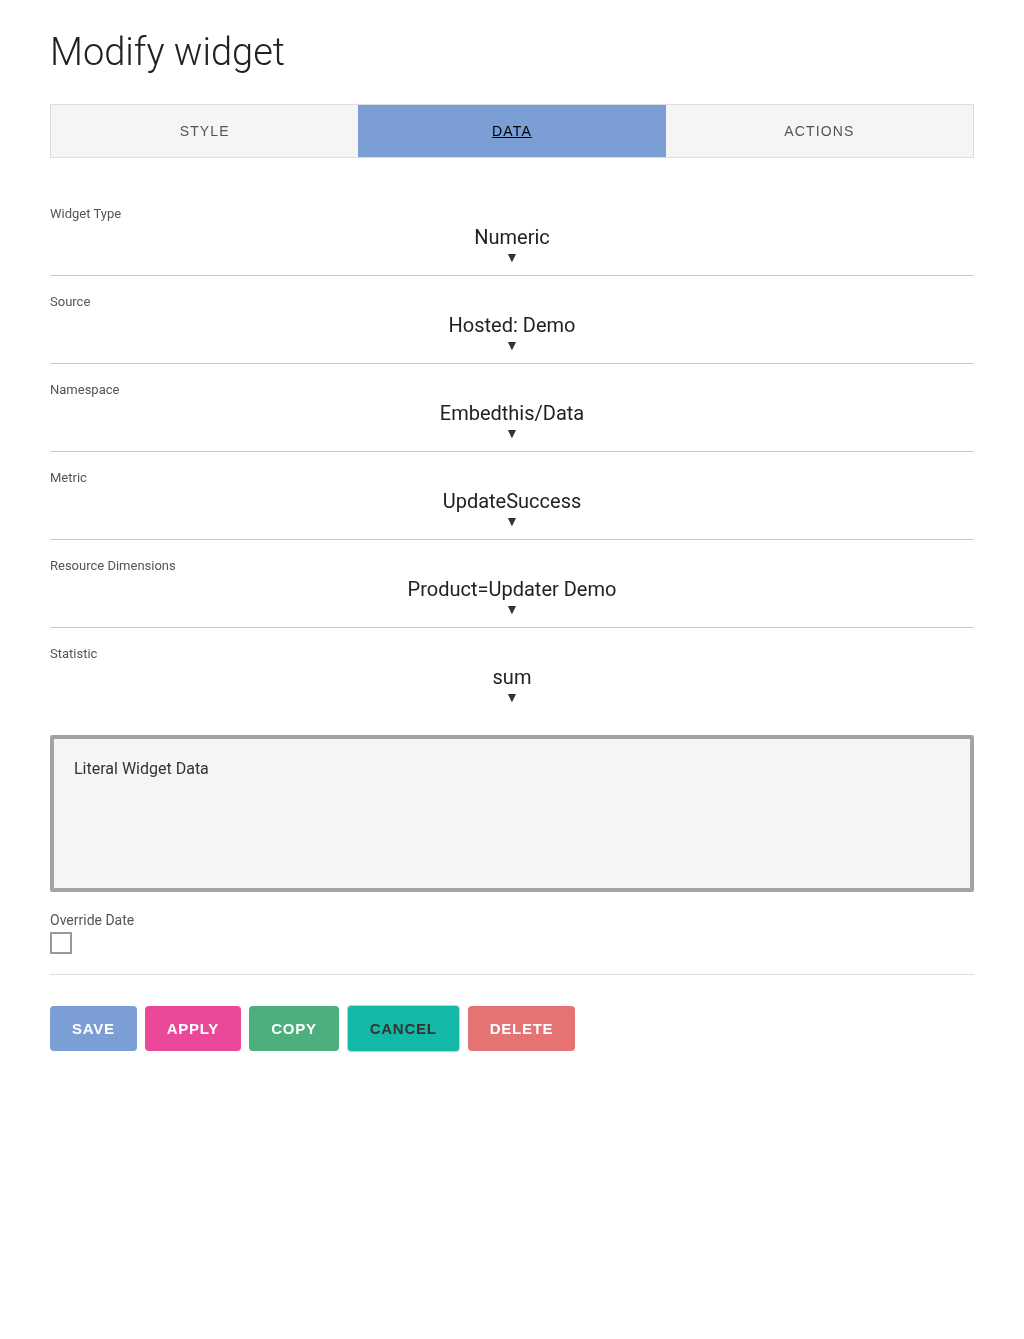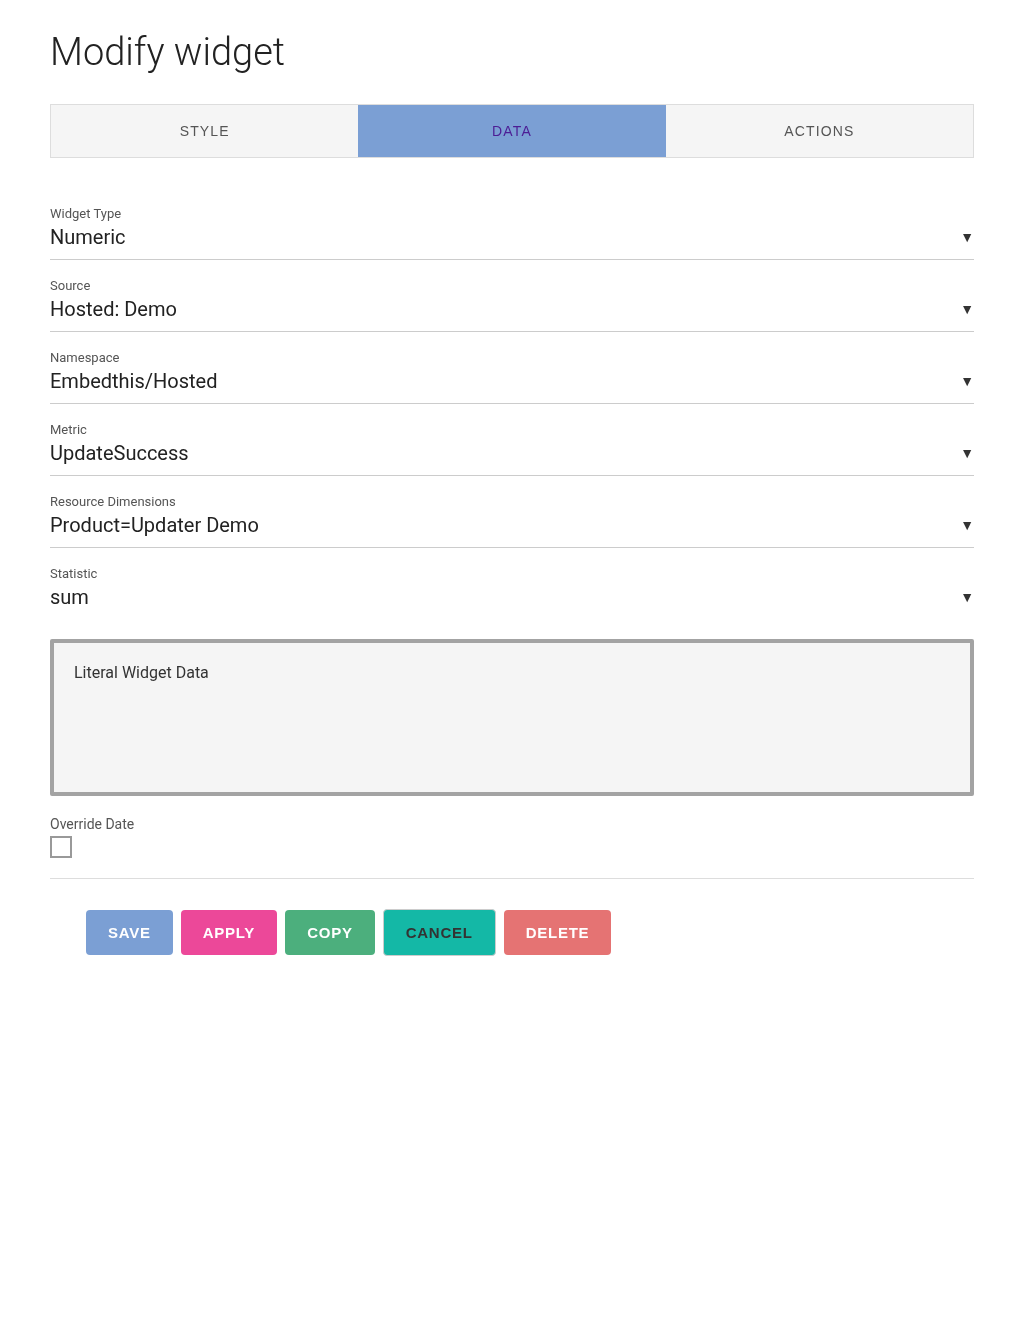--- a/index.html
+++ b/index.html
@@ -40,21 +40,22 @@
       letter-spacing: 0.08em;
       cursor: pointer;
       color: #555;
       background: #f5f5f5;
       border: none;
       outline: none;
     }
 
     .tab.active {
       background: #7b9fd4;
-      color: #4c1d95;
+      color: #000000;
+      text-decoration: underline;
     }
 
     .form-section {
       margin-bottom: 0;
     }
 
     .form-field {
       margin-bottom: 0;
       padding: 18px 0 10px 0;
       border-bottom: 1px solid #ccc;
@@ -68,20 +69,21 @@
       font-size: 13px;
       color: #555;
       margin-bottom: 4px;
     }
 
     .field-select {
       display: flex;
       align-items: center;
       width: 100%;
       cursor: pointer;
+      flex-direction: column;
     }
 
     .field-value {
       font-size: 20px;
       color: #222;
       flex: 1;
     }
 
     .chevron-icon {
       color: #333;
@@ -138,21 +140,20 @@
       cursor: pointer;
       flex-shrink: 0;
     }
 
     .action-buttons {
       display: flex;
       gap: 8px;
       align-items: center;
       margin-top: 20px;
       flex-wrap: wrap;
-      margin-left: 36px;
     }
 
     .btn {
       padding: 14px 22px;
       font-size: 15px;
       font-weight: 600;
       letter-spacing: 0.05em;
       border: none;
       border-radius: 4px;
       cursor: pointer;
@@ -211,21 +212,21 @@
     <div class="field-label">Source</div>
     <div class="field-select">
       <span class="field-value">Hosted: Demo</span>
       <span class="chevron-icon">▼</span>
     </div>
   </div>
 
   <div class="form-field">
     <div class="field-label">Namespace</div>
     <div class="field-select">
-      <span class="field-value">Embedthis/Hosted</span>
+      <span class="field-value">Embedthis/Data</span>
       <span class="chevron-icon">▼</span>
     </div>
   </div>
 
   <div class="form-field">
     <div class="field-label">Metric</div>
     <div class="field-select">
       <span class="field-value">UpdateSuccess</span>
       <span class="chevron-icon">▼</span>
     </div>

